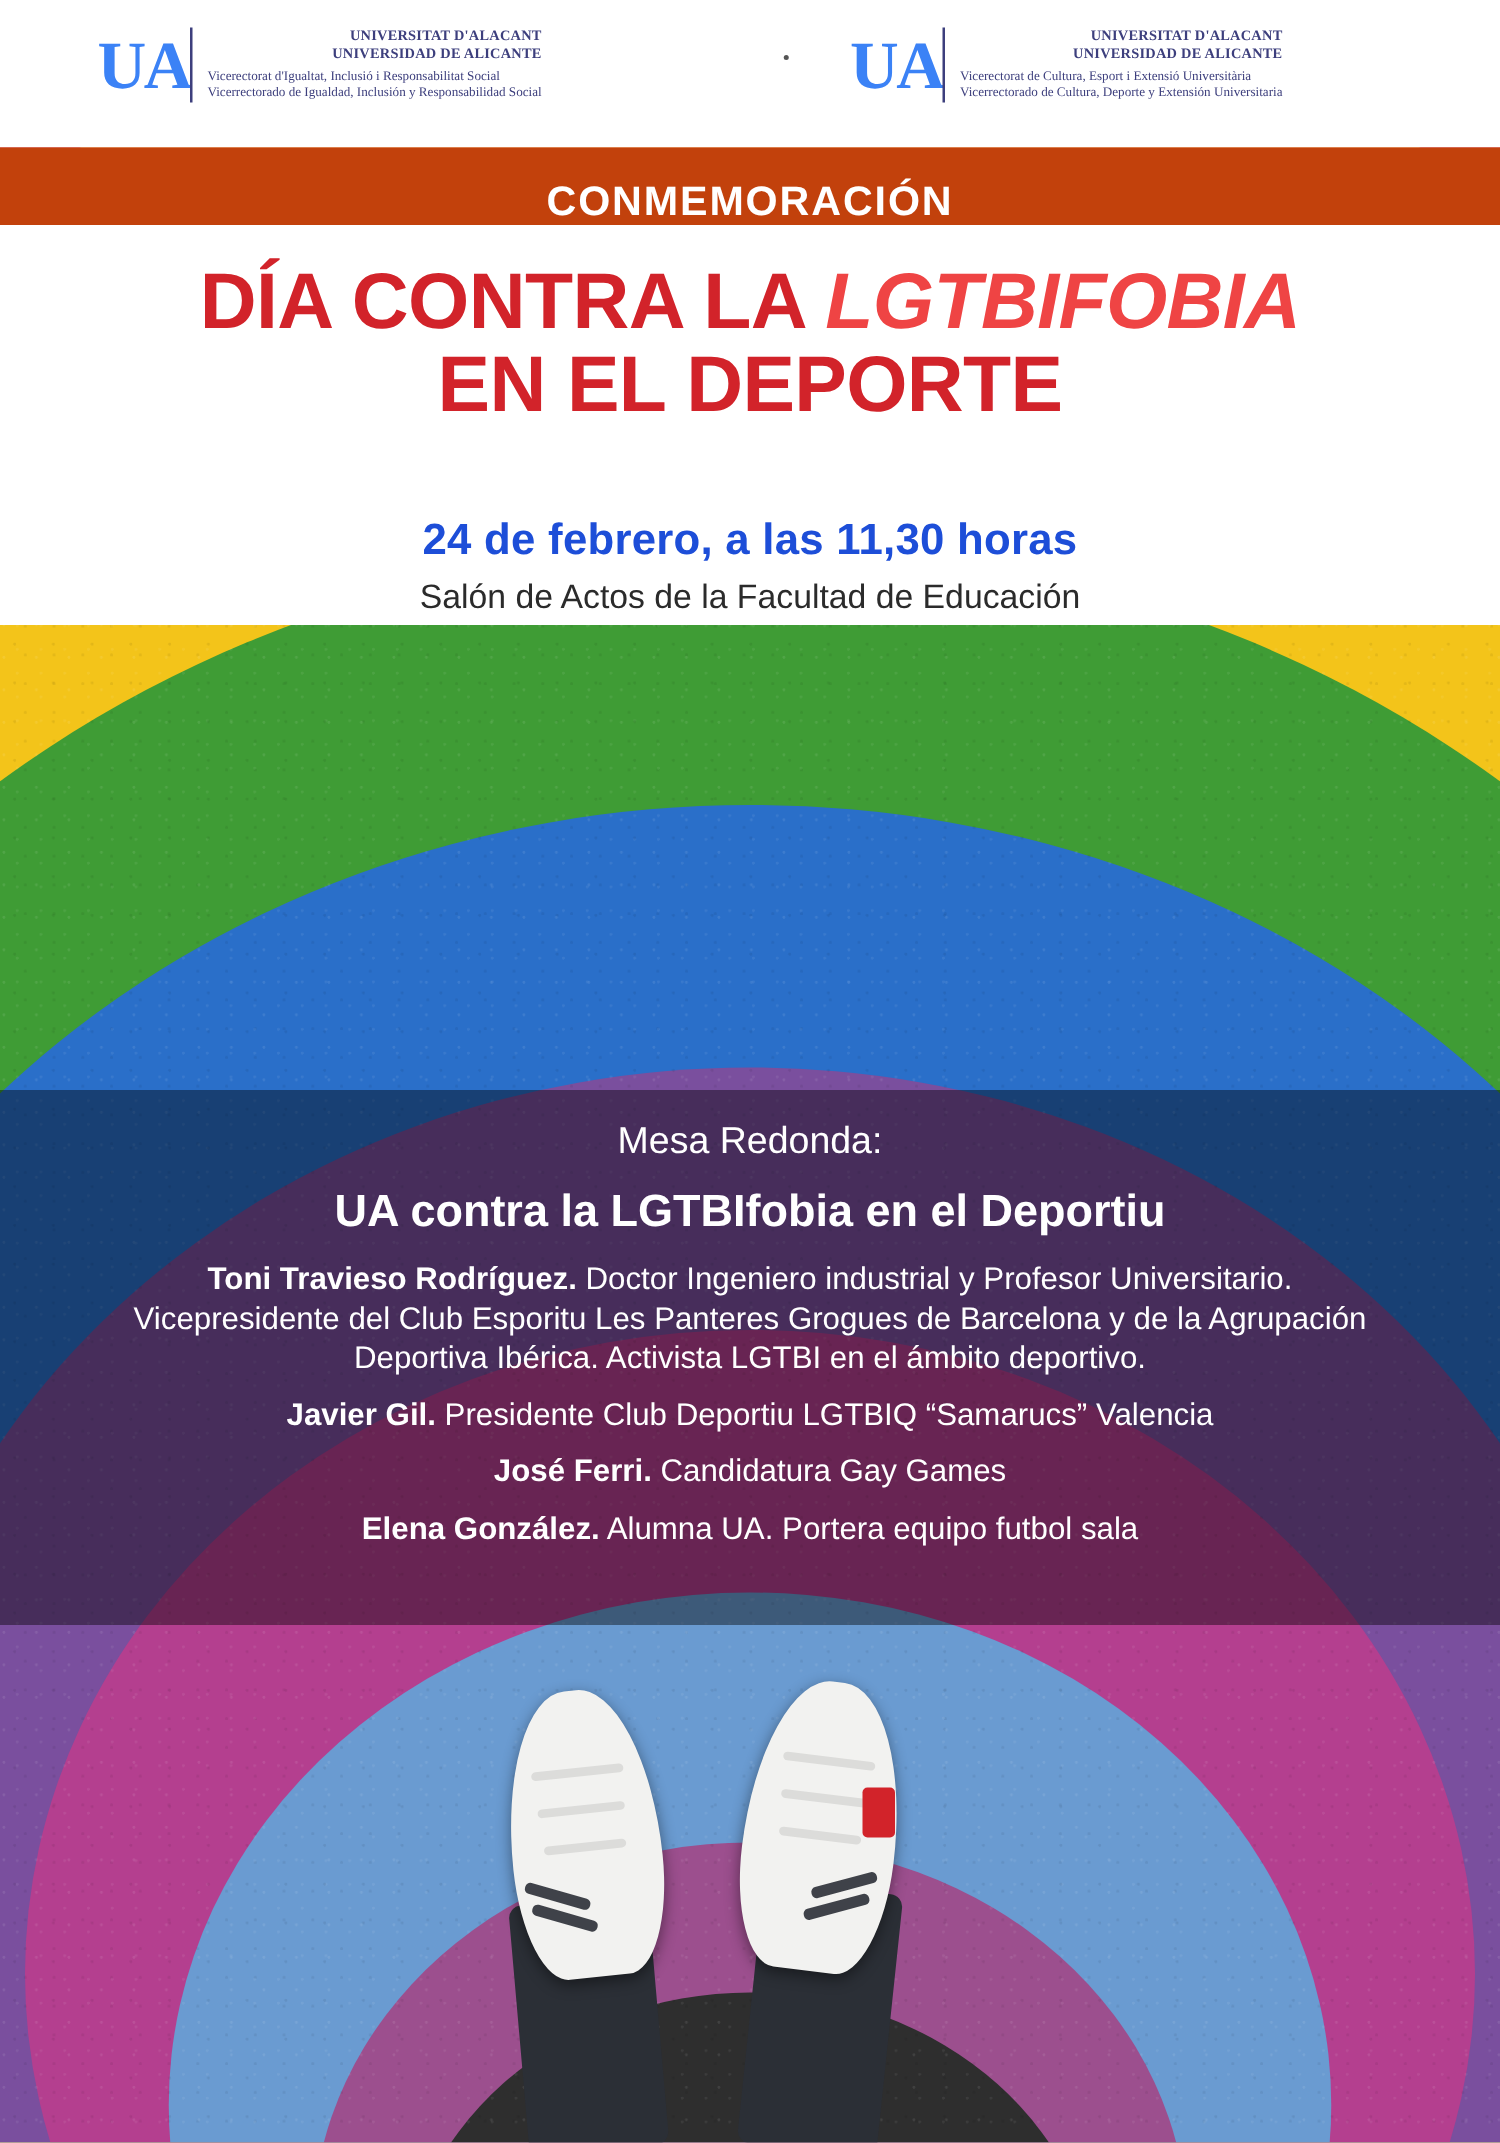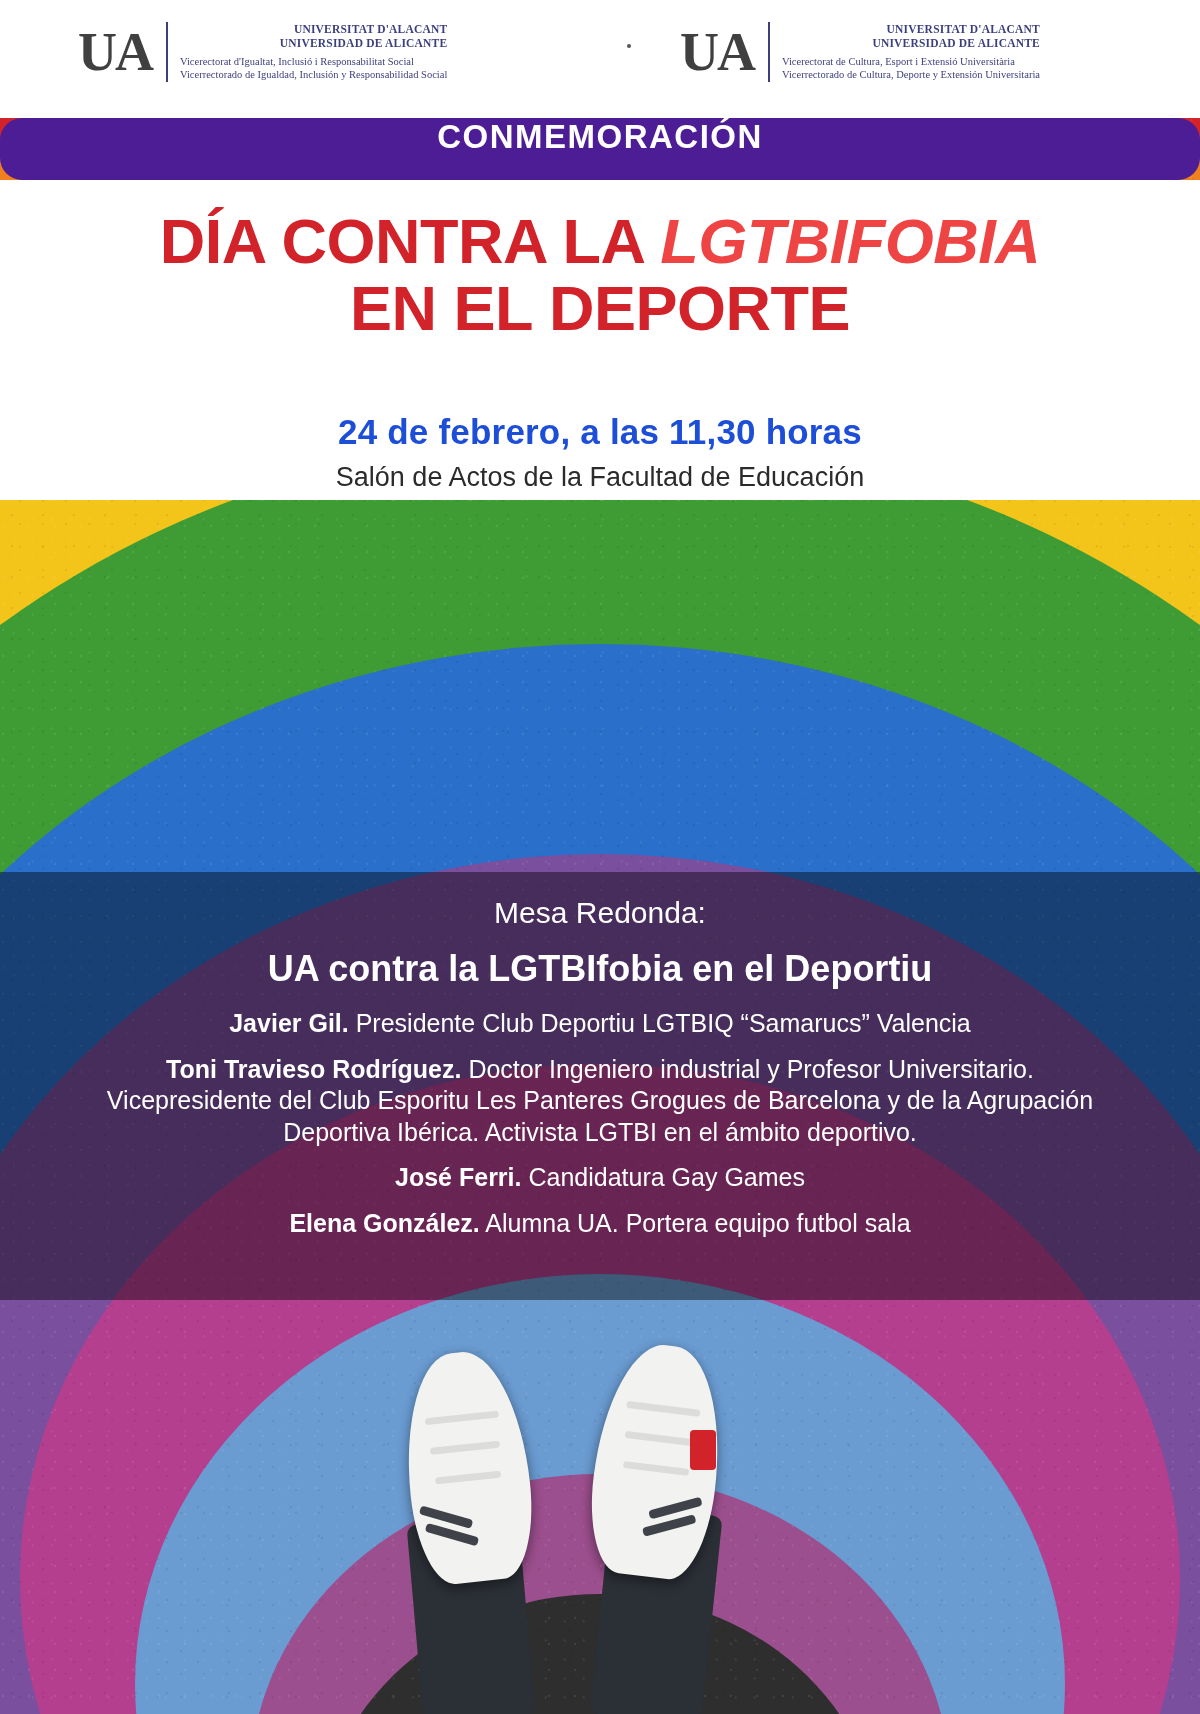--- a/index.html
+++ b/index.html
@@ -31,24 +31,24 @@
     position: absolute;
     display: flex;
     align-items: center;
   }
   .logo-left { left: 78px; top: 22px; }
   .logo-right { left: 680px; top: 22px; }
   .ua-mark {
     font-family: "Liberation Serif", serif;
     font-weight: bold;
     font-size: 54px;
-    color: #404040;
+    color: #3b82f6;
     letter-spacing: -2px;
     line-height: 1;
-    padding-right: 14px;
+    padding-right: 0;
   }
   .logo-rule {
     width: 2px;
     align-self: stretch;
     background: #3d3f7d;
     margin-right: 12px;
   }
   .logo-text { color: #2b2b6b; }
   .logo-text .l1, .logo-text .l2 {
     font-size: 11.5px;
@@ -72,26 +72,25 @@
     width: 4px; height: 4px;
     background: #555;
     border-radius: 50%;
   }
 
   
   .banner {
     position: absolute;
     top: 118px; left: 0;
     width: 1200px; height: 62px;
-    background: #4c1d95;
+    background: #c2410c;
     display: flex;
-    align-items: flex-start;
+    align-items: flex-end;
     justify-content: center;
     z-index: 20;
-    border-radius: 22px;
   }
   .banner-text {
     color: #ffffff;
     font-size: 33px;
     font-weight: bold;
     letter-spacing: 1.5px;
   }
 
   
   .title-area {
@@ -332,24 +331,24 @@
   <div class="datebox">
     <div class="date-main">24 de febrero, a las 11,30 horas</div>
     <div class="date-sub">Salón de Actos de la Facultad de Educación</div>
   </div>
 
   <div class="panel">
     <div class="panel-kicker">Mesa Redonda:</div>
     <div class="panel-title">UA contra la LGTBIfobia en el Deportiu</div>
     <div class="speakers">
       <div class="speaker">
+        <b>Toni Travieso Rodríguez.</b><span> Doctor Ingeniero industrial y Profesor Universitario. Vicepresidente del Club Esporitu Les Panteres Grogues de Barcelona y de la Agrupación Deportiva Ibérica. Activista LGTBI en el ámbito deportivo.</span>
+      </div>
+      <div class="speaker">
         <b>Javier Gil.</b><span> Presidente Club  Deportiu LGTBIQ “Samarucs” Valencia</span>
-      </div>
-      <div class="speaker">
-        <b>Toni Travieso Rodríguez.</b><span> Doctor Ingeniero industrial y Profesor Universitario. Vicepresidente del Club Esporitu Les Panteres Grogues de Barcelona y de la Agrupación Deportiva Ibérica. Activista LGTBI en el ámbito deportivo.</span>
       </div>
       <div class="speaker">
         <b>José Ferri.</b><span> Candidatura Gay Games</span>
       </div>
       <div class="speaker">
         <b>Elena González.</b><span> Alumna UA. Portera equipo futbol sala</span>
       </div>
     </div>
   </div>
 

